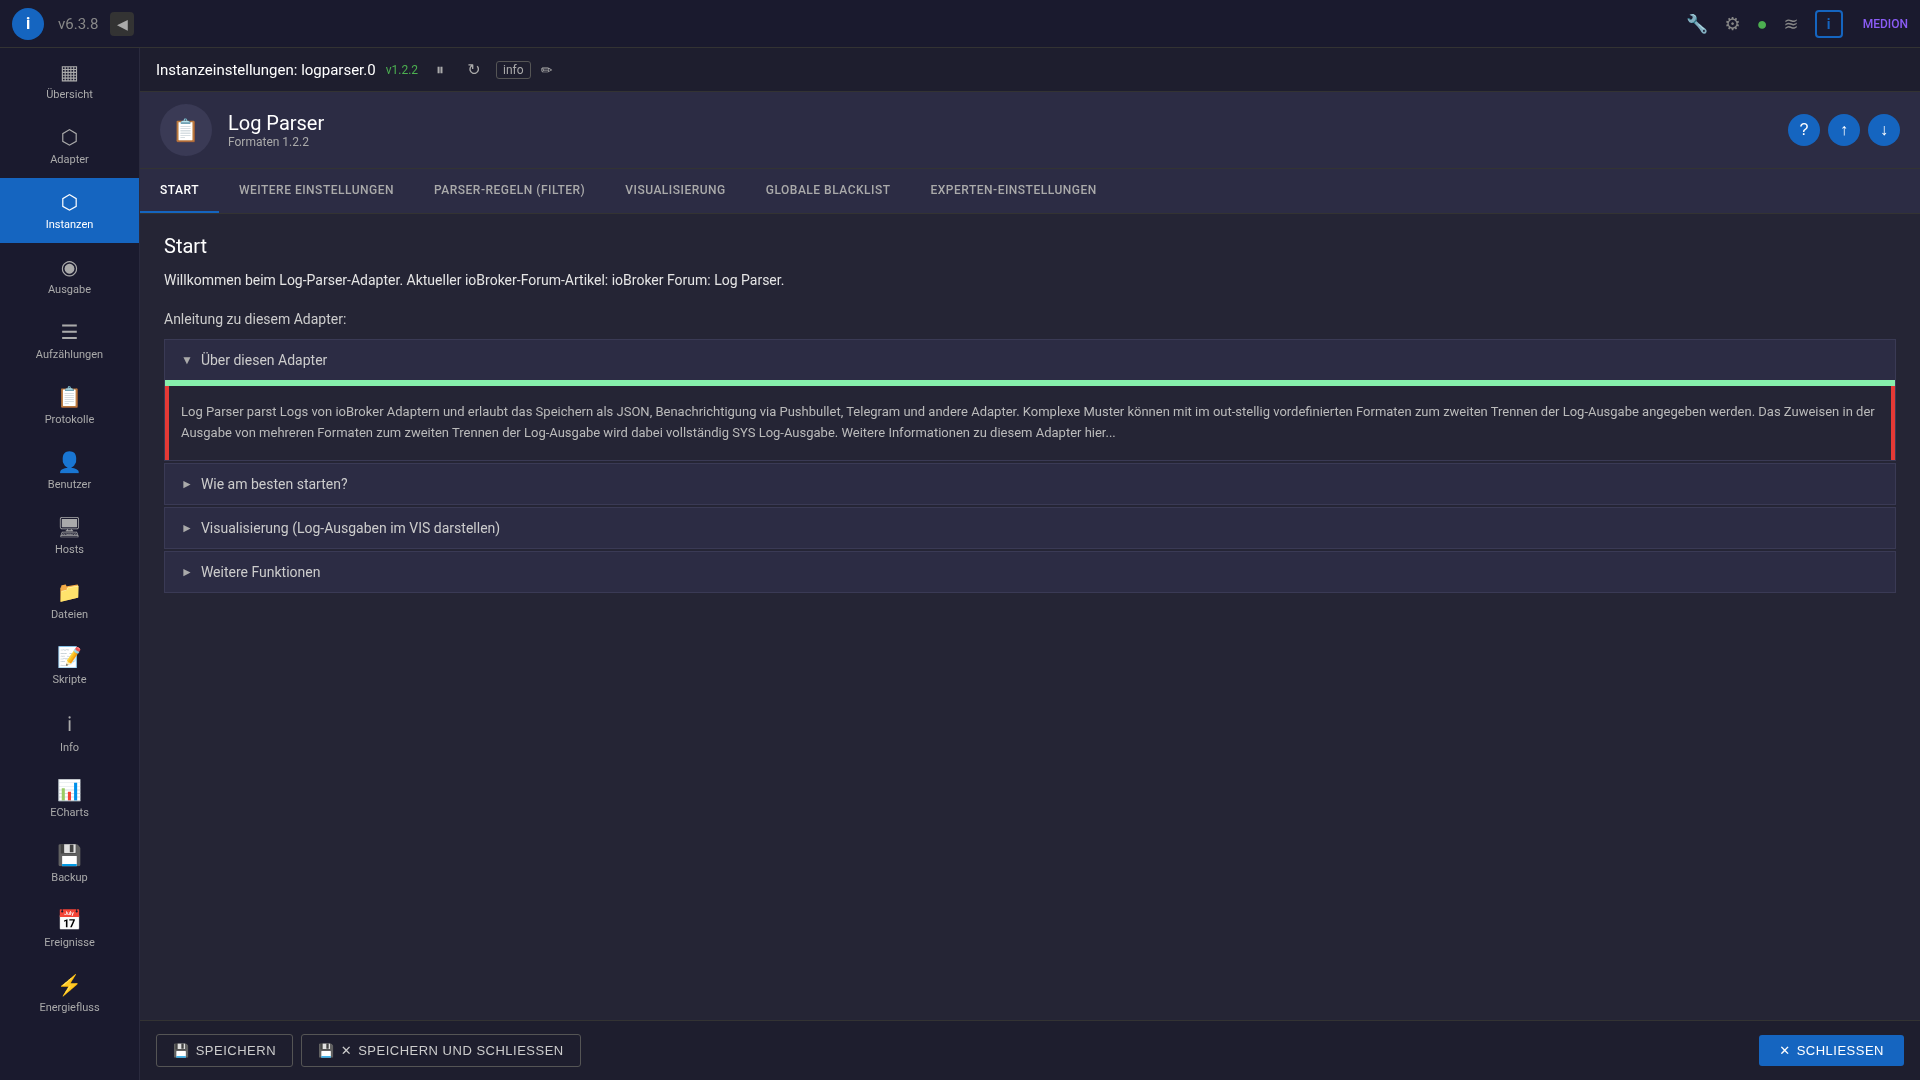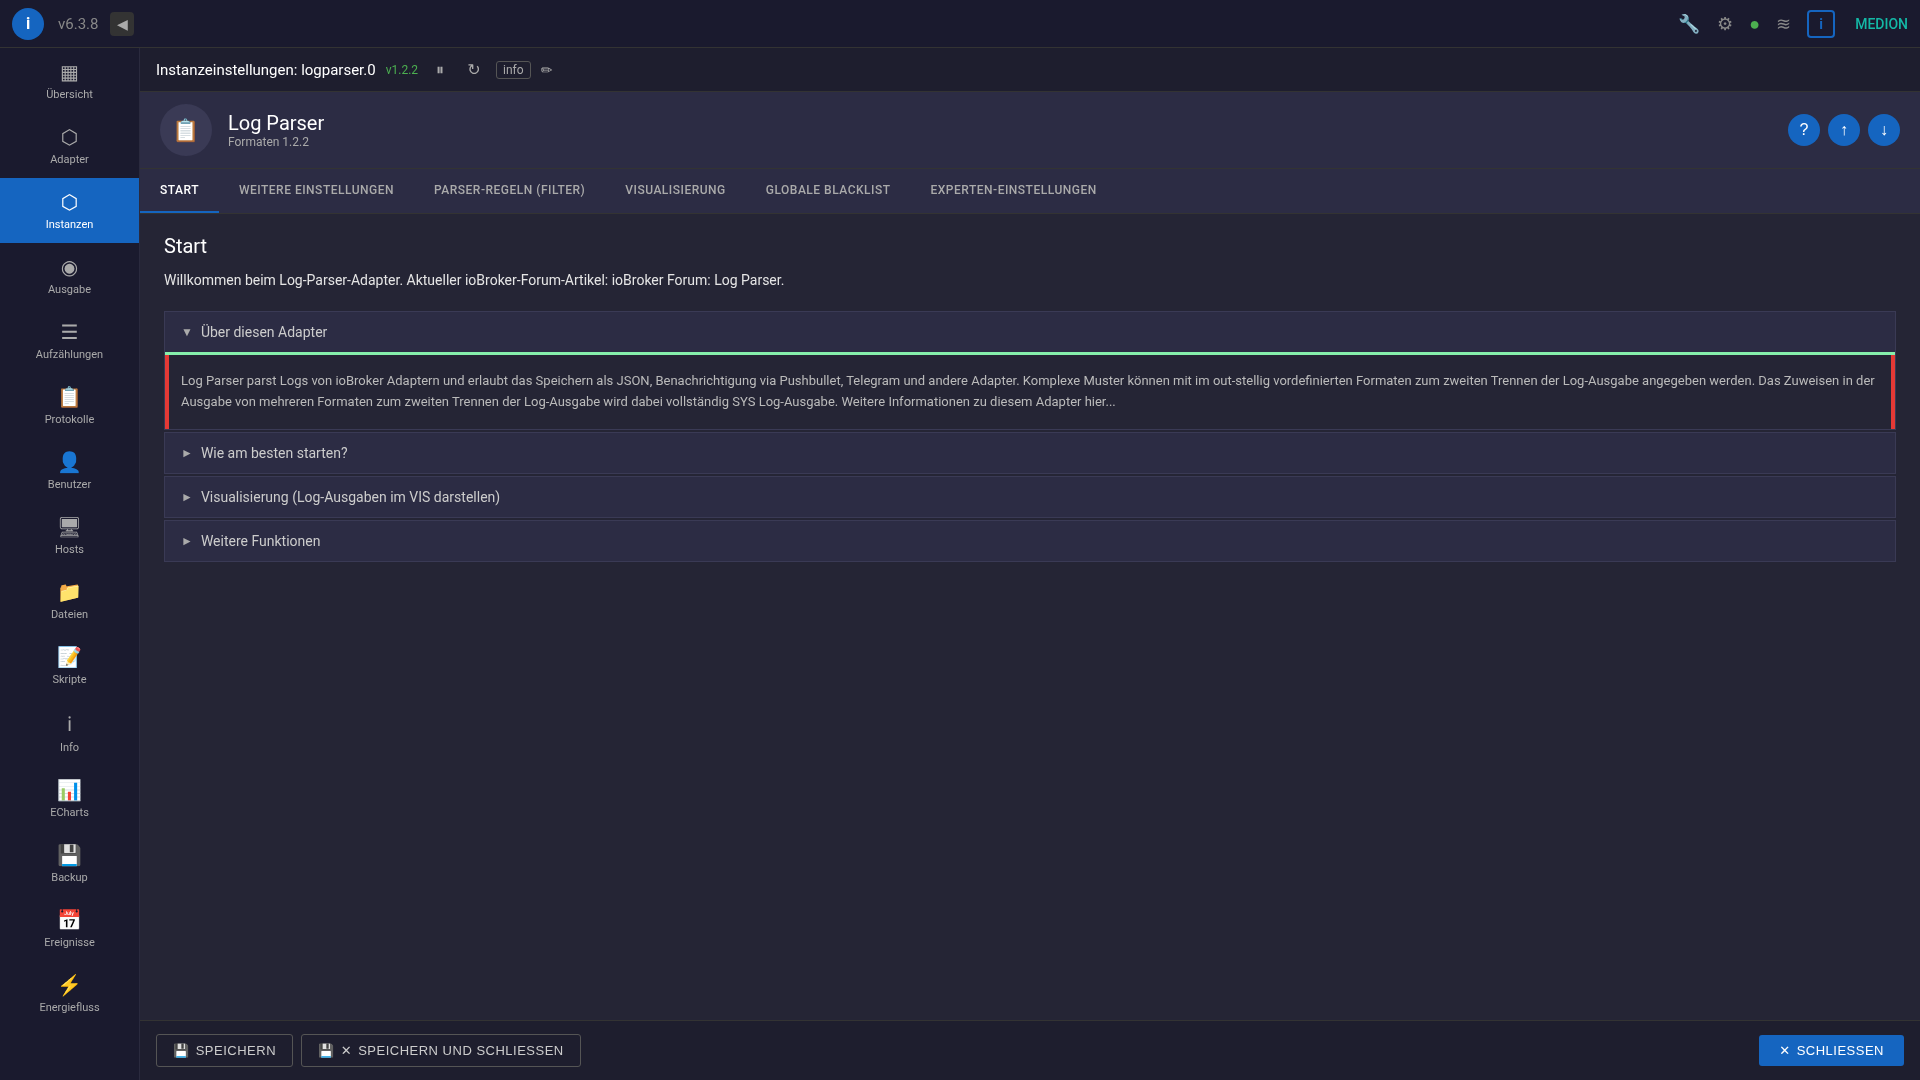--- a/index.html
+++ b/index.html
@@ -35,21 +35,21 @@
     .topbar-icons { display: flex; gap: 16px; align-items: center; }
     .topbar-icon { color: #888; cursor: pointer; font-size: 18px; }
     .topbar-icon.green { color: #4caf50; }
     .topbar-active-indicator {
       width: 28px; height: 28px;
       border: 2px solid #1565c0;
       border-radius: 4px;
       display: flex; align-items: center; justify-content: center;
       color: #1565c0; font-size: 18px;
     }
-    .topbar-hostname { color: #14b8a6; font-size: 14px; font-weight: 500; margin-left: 4px; }
+    .topbar-hostname { color: #8b5cf6; font-size: 12px; font-weight: 500; margin-left: 4px; }
 
     
     .main-layout {
       display: flex;
       flex: 1;
       overflow: hidden;
     }
 
     
     .sidebar {
@@ -184,21 +184,21 @@
       cursor: pointer;
       color: #ccc;
       font-size: 14px;
       gap: 8px;
       background: #2c2c44;
     }
     .collapse-toggle { font-size: 12px; color: #aaa; }
     .collapse-body {
       padding: 16px;
       background: #252535;
-      border-top: 3px solid #86efac;
+      border-top: 6px solid #86efac;
       position: relative;
     }
     .collapse-body-text { color: #bbb; font-size: 13px; line-height: 1.6; }
 
     
     .red-left-bar {
       position: absolute;
       left: 0; top: 0; bottom: 0;
       width: 4px;
       background: #e53935;
@@ -391,20 +391,21 @@
       <div class="tab">WEITERE EINSTELLUNGEN</div>
       <div class="tab">PARSER-REGELN (FILTER)</div>
       <div class="tab">VISUALISIERUNG</div>
       <div class="tab">GLOBALE BLACKLIST</div>
       <div class="tab">EXPERTEN-EINSTELLUNGEN</div>
     </div>
 
     <div class="page-content">
       <h2 class="page-title">Start</h2>
       <p class="page-description">Willkommen beim Log-Parser-Adapter. Aktueller ioBroker-Forum-Artikel: ioBroker Forum: Log Parser.</p>
+      <p class="section-label">Anleitung zu diesem Adapter:</p>
 
       <div class="collapse-section">
         <div class="collapse-header">
           <span class="collapse-toggle">▼</span>
           <span>Über diesen Adapter</span>
         </div>
         <div class="collapse-body">
           <div class="red-left-bar"></div>
           <div class="red-right-bar"></div>
           <p class="collapse-body-text">Log Parser parst Logs von ioBroker Adaptern und erlaubt das Speichern als JSON, Benachrichtigung via Pushbullet, Telegram und andere Adapter. Komplexe Muster können mit im out-stellig vordefinierten Formaten zum zweiten Trennen der Log-Ausgabe angegeben werden. Das Zuweisen in der Ausgabe von mehreren Formaten zum zweiten Trennen der Log-Ausgabe wird dabei vollständig SYS Log-Ausgabe. Weitere Informationen zu diesem Adapter hier...</p>

